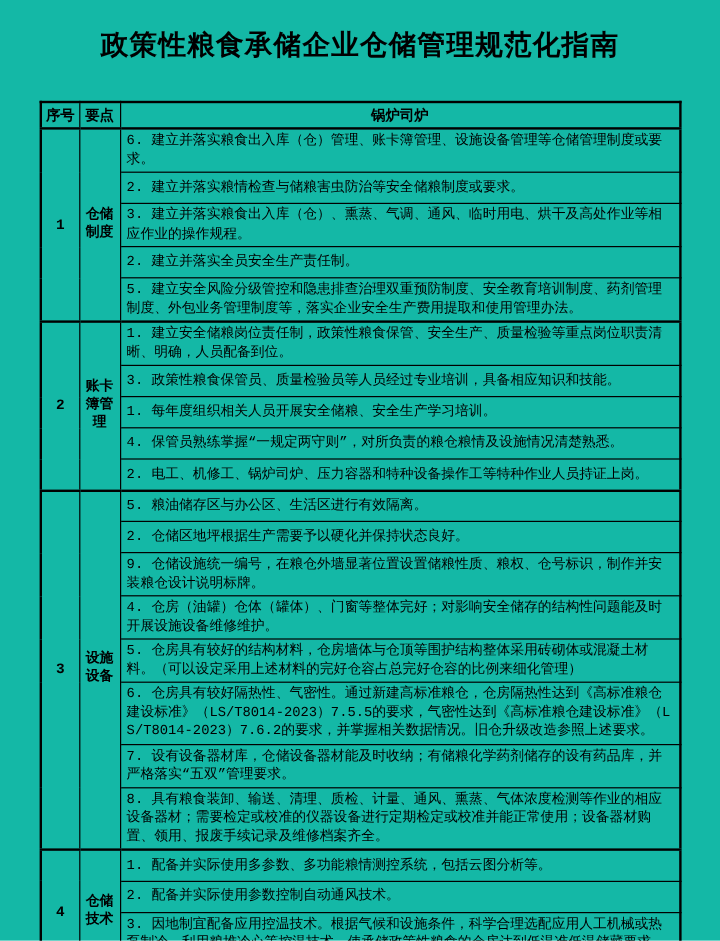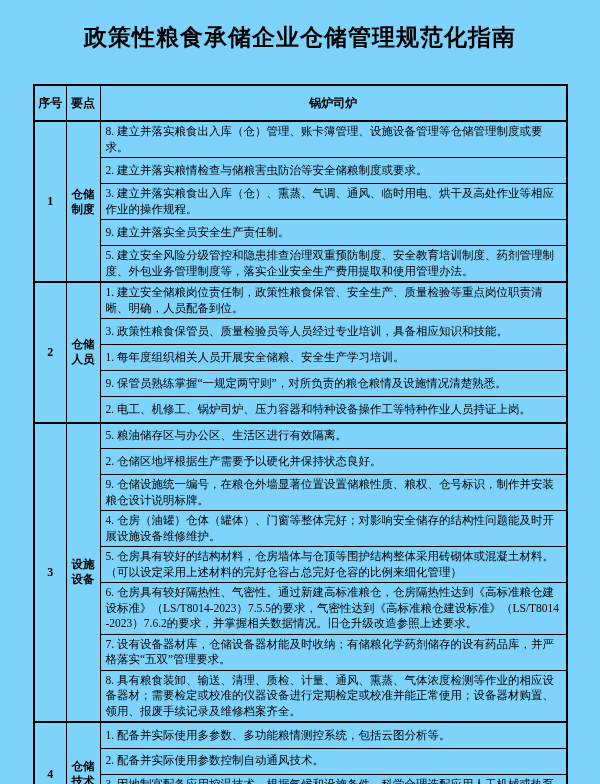--- a/index.html
+++ b/index.html
@@ -4,21 +4,21 @@
 <style>
   * { margin: 0; padding: 0; box-sizing: border-box; }
   html, body { background: #ffffff; }
   body {
     width: 600px; height: 784px;
     position: relative;
     font-family: "Liberation Serif", "DejaVu Serif", serif;
     color: #000;
     overflow: hidden;
   }
-  .page { position: absolute; inset: 0; background: #7dd3fc; }
+  .page { position: absolute; inset: 0; background: #14b8a6; font-family: Liberation Mono, monospace; }
   .page-title {
     position: absolute;
     top: 22px; left: 0; width: 100%;
     text-align: center;
     font-size: 23px;
     font-weight: 700;
     letter-spacing: 1px;
     white-space: nowrap;
   }
   table.guide-table {
@@ -32,21 +32,21 @@
   col.c-no { width: 32px; }
   col.c-point { width: 34px; }
   col.c-content { width: 467px; }
   .guide-table th, .guide-table td {
     border: 1px solid #000;
   }
   .guide-table thead th {
     font-size: 12px;
     font-weight: 700;
     text-align: center;
-    height: 36px;
+    height: 22px;
     border-bottom: 2px solid #000;
   }
   td.no-cell {
     font-weight: 700;
     font-size: 12px;
     text-align: center;
     vertical-align: middle;
   }
   td.point-cell {
     font-weight: 700;
@@ -87,48 +87,48 @@
         <th>序号</th>
         <th>要点</th>
         <th>锅炉司炉</th>
       </tr>
     </thead>
     <tbody>
 
       <tr class="sec-start h1">
         <td class="no-cell" rowspan="5">1</td>
         <td class="point-cell" rowspan="5">仓储制度</td>
-        <td class="content-cell">8. 建立并落实粮食出入库（仓）管理、账卡簿管理、设施设备管理等仓储管理制度或要求。</td>
+        <td class="content-cell">6. 建立并落实粮食出入库（仓）管理、账卡簿管理、设施设备管理等仓储管理制度或要求。</td>
       </tr>
       <tr class="h1">
         <td class="content-cell">2. 建立并落实粮情检查与储粮害虫防治等安全储粮制度或要求。</td>
       </tr>
       <tr class="h2">
         <td class="content-cell">3. 建立并落实粮食出入库（仓）、熏蒸、气调、通风、临时用电、烘干及高处作业等相应作业的操作规程。</td>
       </tr>
       <tr class="h1">
-        <td class="content-cell">9. 建立并落实全员安全生产责任制。</td>
+        <td class="content-cell">2. 建立并落实全员安全生产责任制。</td>
       </tr>
       <tr class="h2">
         <td class="content-cell">5. 建立安全风险分级管控和隐患排查治理双重预防制度、安全教育培训制度、药剂管理制度、外包业务管理制度等，落实企业安全生产费用提取和使用管理办法。</td>
       </tr>
 
       <tr class="sec-start h2">
         <td class="no-cell" rowspan="5">2</td>
-        <td class="point-cell" rowspan="5">仓储人员</td>
+        <td class="point-cell" rowspan="5">账卡簿管理</td>
         <td class="content-cell">1. 建立安全储粮岗位责任制，政策性粮食保管、安全生产、质量检验等重点岗位职责清晰、明确，人员配备到位。</td>
       </tr>
       <tr class="h1">
         <td class="content-cell">3. 政策性粮食保管员、质量检验员等人员经过专业培训，具备相应知识和技能。</td>
       </tr>
       <tr class="h1">
         <td class="content-cell">1. 每年度组织相关人员开展安全储粮、安全生产学习培训。</td>
       </tr>
       <tr class="h1">
-        <td class="content-cell">9. 保管员熟练掌握“一规定两守则”，对所负责的粮仓粮情及设施情况清楚熟悉。</td>
+        <td class="content-cell">4. 保管员熟练掌握“一规定两守则”，对所负责的粮仓粮情及设施情况清楚熟悉。</td>
       </tr>
       <tr class="h1">
         <td class="content-cell">2. 电工、机修工、锅炉司炉、压力容器和特种设备操作工等特种作业人员持证上岗。</td>
       </tr>
 
       <tr class="sec-start h1">
         <td class="no-cell" rowspan="8">3</td>
         <td class="point-cell" rowspan="8">设施设备</td>
         <td class="content-cell">5. 粮油储存区与办公区、生活区进行有效隔离。</td>
       </tr>

